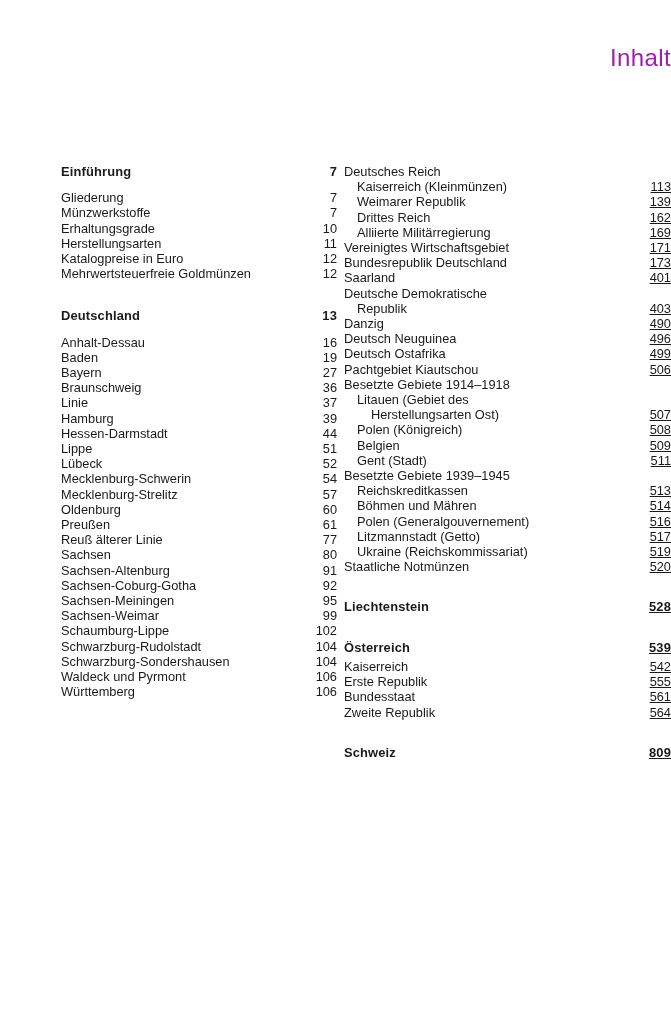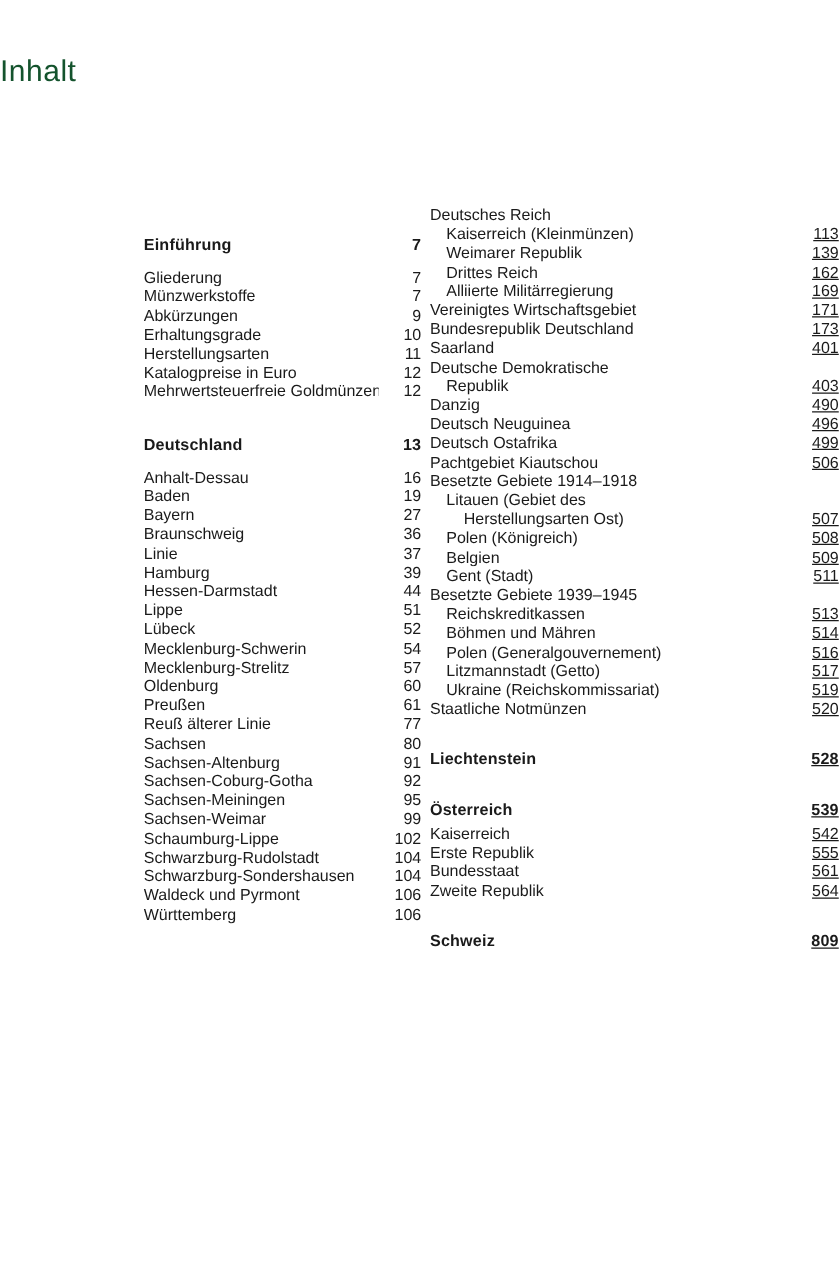--- a/index.html
+++ b/index.html
@@ -21,42 +21,41 @@
     width: 671px;
     height: 1020px;
     background: #ffffff;
     box-sizing: border-box;
   }
   .doc-title {
     position: absolute;
     top: 44px;
     left: 0;
     width: 671px;
-    text-align: left;
+    text-align: right;
     font-size: 24px;
     font-weight: 400;
     letter-spacing: 0.4px;
-    color: #14532d;
+    color: #a21caf;
   }
   .columns {
     position: absolute;
     top: 164px;
     left: 0;
     width: 671px;
     display: flex;
     align-items: flex-start;
   }
   .col {
     box-sizing: border-box;
   }
   .col-left {
     width: 340px;
-    padding-left: 115px;
+    padding-left: 61px;
     padding-right: 3px;
-    margin-top: 24px;
   }
   .col-right {
     width: 331px;
     padding-left: 4px;
   }
   
   .toc-row {
     display: flex;
     align-items: baseline;
     font-size: 12.8px;
@@ -106,24 +105,20 @@
         <div class="gap-sm"></div>
         <div class="toc-row">
           <span class="toc-label">Gliederung</span>
           <span class="toc-page">7</span>
         </div>
         <div class="toc-row">
           <span class="toc-label">Münzwerkstoffe</span>
           <span class="toc-page">7</span>
         </div>
         <div class="toc-row">
-          <span class="toc-label">Abkürzungen</span>
-          <span class="toc-page">9</span>
-        </div>
-        <div class="toc-row">
           <span class="toc-label">Erhaltungsgrade</span>
           <span class="toc-page">10</span>
         </div>
         <div class="toc-row">
           <span class="toc-label">Herstellungsarten</span>
           <span class="toc-page">11</span>
         </div>
         <div class="toc-row">
           <span class="toc-label">Katalogpreise in Euro</span>
           <span class="toc-page">12</span>

